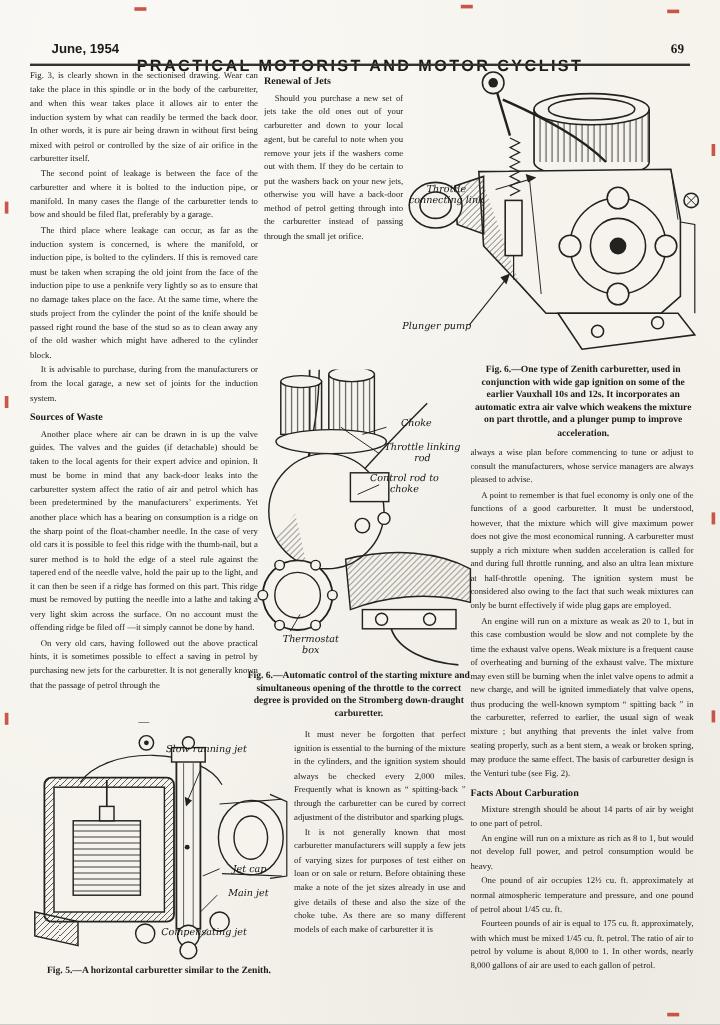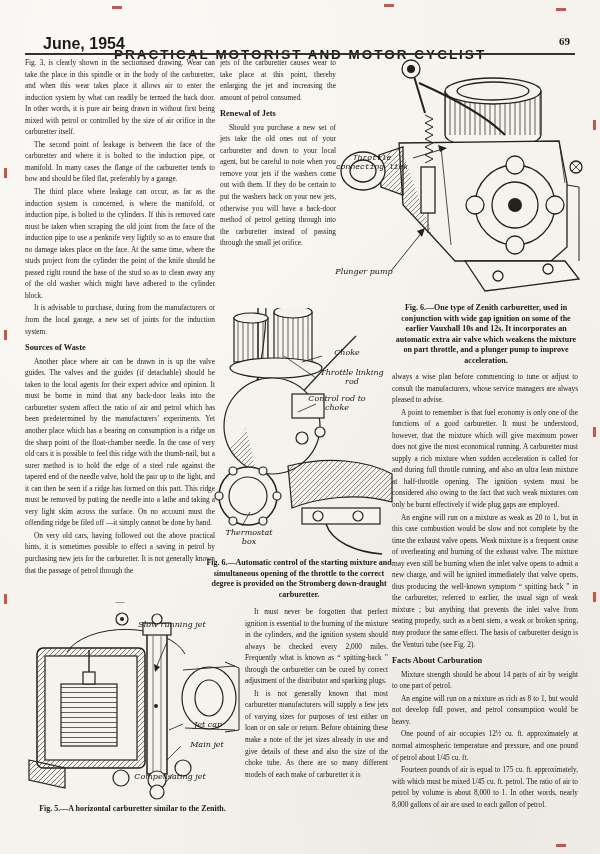--- a/index.html
+++ b/index.html
@@ -8,21 +8,21 @@
     background:
       radial-gradient(ellipse at 20% 10%, rgba(255,255,255,.5), rgba(255,255,255,0) 60%),
       radial-gradient(ellipse at 80% 90%, rgba(120,110,90,.08), rgba(0,0,0,0) 55%),
       #f5f3ec;
     overflow:hidden;
     font-family:"Liberation Serif", serif;
     color:#1c1b18;
   }
   
   .hdr{position:absolute;left:25px;top:33px;width:550px;height:20px;}
-  .hdr .date{position:absolute;left:18px;top:2px;font-family:"Liberation Sans",sans-serif;font-size:16px;font-weight:bold;}
+  .hdr .date{position:absolute;left:18px;top:2px;font-family:"Liberation Sans",sans-serif;font-size:11px;font-weight:bold;}
   .hdr .title{position:absolute;left:0;right:0;text-align:center;top:0;margin:14px;
     font-family:"Liberation Sans",sans-serif;font-size:13.5px;font-weight:bold;letter-spacing:2px;}
   .hdr .pageno{position:absolute;right:5px;top:2px;font-family:Liberation Serif, serif;font-size:11px;font-weight:bold;}
   .hdr-rule{position:absolute;left:25px;top:53px;width:550px;height:2px;background:#35332e;}
   
   .col{position:absolute;overflow:hidden;text-align:justify;font-size:7.3px;line-height:11.55px;}
   .col p{margin:0 0 1px 0;text-indent:9px;}
   .col p.noindent{text-indent:0;}
   .col h2{font-size:8.4px;margin:5px 0 2px 0;text-align:left;}
   .col-left{left:25px;top:57px;width:190px;height:552px;}
@@ -59,21 +59,20 @@
     <p>The third place where leakage can occur, as far as the induction system is concerned, is where the manifold, or induction pipe, is bolted to the cylinders.  If this is removed care must be taken when scraping the old joint from the face of the induction pipe to use a penknife very lightly so as to ensure that no damage takes place on the face.  At the same time, where the studs project from the cylinder the point of the knife should be passed right round the base of the stud so as to clean away any of the old washer which might have adhered to the cylinder block.</p>
     <p>It is advisable to purchase, during from the manufacturers or from the local garage, a new set of joints for the induction system.</p>
     <h2>Sources of Waste</h2>
     <p>Another place where air can be drawn in is up the valve guides.  The valves and the guides (if detachable) should be taken to the local agents for their expert advice and opinion.  It must be borne in mind that any back-door leaks into the carburetter system affect the ratio of air and petrol which has been predetermined by the manufacturers’ experiments.  Yet another place which has a bearing on consumption is a ridge on the sharp point of the float-chamber needle.  In the case of very old cars it is possible to feel this ridge with the thumb-nail, but a surer method is to hold the edge of a steel rule against the tapered end of the needle valve, hold the pair up to the light, and it can then be seen if a ridge has formed on this part.  This ridge must be removed by putting the needle into a lathe and taking a very light skim across the surface.  On no account must the offending ridge be filed off —it simply cannot be done by hand.</p>
     <p>On very old cars, having followed out the above practical hints, it is sometimes possible to effect a saving in petrol by purchasing new jets for the carburetter.  It is not generally known that the passage of petrol through the</p>
   </section>
 
   <div class="col-dash">—</div>
 
   <section class="col col-midtop">
-    <p class="noindent">jets of the carburetter causes wear to take place at this point, thereby enlarging the jet and increasing the amount of petrol consumed.</p>
     <h2>Renewal of Jets</h2>
     <p>Should you purchase a new set of jets take the old ones out of your carburetter and down to your local agent, but be careful to note when you remove your jets if the washers come out with them.  If they do be certain to put the washers back on your new jets, otherwise you will have a back-door method of petrol getting through into the carburetter instead of passing through the small jet orifice.</p>
   </section>
 
   <div class="fig" style="left:333px;top:55px;width:250px;height:246px;">
     <svg width="250" height="246" viewBox="0 0 250 246">
       <defs>
         <pattern id="pv4" patternUnits="userSpaceOnUse" width="5" height="6">
             <path d="M2,0V6" stroke="#3a3833" stroke-width="0.8"></path>
           </pattern>
@@ -120,21 +119,21 @@
         <path d="M234,130 L246,132 L246,206" stroke-width="1"></path>
         <circle cx="243" cy="112" r="6" fill="#f5f3ec"></circle>
         <path d="M239,108 L247,116 M247,108 L239,116" stroke-width="0.8"></path>
 
         <path d="M80,103 L110,94" stroke-width="0.9"></path>
         <polygon points="114,93 105,90 107,97" fill="#23221e" stroke="none"></polygon>
         <path d="M58,216 L90,176" stroke-width="0.9"></path>
         <polygon points="92,173 84,176 89,182" fill="#23221e" stroke="none"></polygon>
       </g>
     </svg>
-    <div class="fig-label" style="left:0px;top:98px;width:78px;font-family:Liberation Mono, monospace;">Throttle connecting link</div>
+    <div class="fig-label" style="left:0px;top:98px;width:78px;">Throttle connecting link</div>
     <div class="fig-label" style="left:2px;top:212px;width:58px;">Plunger pump</div>
   </div>
   <div class="fig-caption" style="left:393px;top:303px;width:186px;">Fig. 6.—One type of Zenith carburetter, used in conjunction with wide gap ignition on some of the earlier Vauxhall 10s and 12s.  It incorporates an automatic extra air valve which weakens the mixture on part throttle, and a plunger pump to improve acceleration.</div>
 
   <div class="fig" style="left:206px;top:308px;width:188px;height:248px;">
     <svg width="188" height="248" viewBox="0 0 188 248">
       <defs>
         <pattern id="pv6" patternUnits="userSpaceOnUse" width="5" height="6">
             <path d="M2,0V6" stroke="#3a3833" stroke-width="0.8"></path>
           </pattern>
@@ -177,21 +176,21 @@
 
         <path d="M116,48 L96,54" stroke-width="0.8"></path>
         <path d="M110,70 L78,48" stroke-width="0.8"></path>
         <path d="M110,96 L92,104" stroke-width="0.8"></path>
         <path d="M36,218 L44,204" stroke-width="0.8"></path>
       </g>
     </svg>
     <div class="fig-label" style="left:118px;top:40px;width:46px;">Choke</div>
     <div class="fig-label" style="left:110px;top:60px;width:72px;font-style:italic;">Throttle linking rod</div>
     <div class="fig-label" style="left:94px;top:86px;width:74px;">Control rod to choke</div>
-    <div class="fig-label" style="left:12px;top:220px;width:62px;font-style:italic;">Thermostat box</div>
+    <div class="fig-label" style="left:22px;top:220px;width:62px;font-style:italic;">Thermostat box</div>
   </div>
   <div class="fig-caption" style="left:204px;top:558px;width:190px;">Fig. 6.—Automatic control of the starting mixture and simultaneous opening of the throttle to the correct degree is provided on the Stromberg down-draught carburetter.</div>
 
   <section class="col col-midbot">
     <p>It must never be forgotten that perfect ignition is essential to the burning of the mixture in the cylinders, and the ignition system should always be checked every 2,000 miles. Frequently what is known as “ spitting-back ” through the carburetter can be cured by correct adjustment of the distributor and sparking plugs.</p>
     <p>It is not generally known that most carburetter manufacturers will supply a few jets of varying sizes for purposes of test either on loan or on sale or return.  Before obtaining these make a note of the jet sizes already in use and give details of these and also the size of the choke tube.  As there are so many different models of each make of carburetter it is</p>
   </section>
 
   <section class="col col-right">
     <p class="noindent">always a wise plan before commencing to tune or adjust to consult the manufacturers, whose service managers are always pleased to advise.</p>

